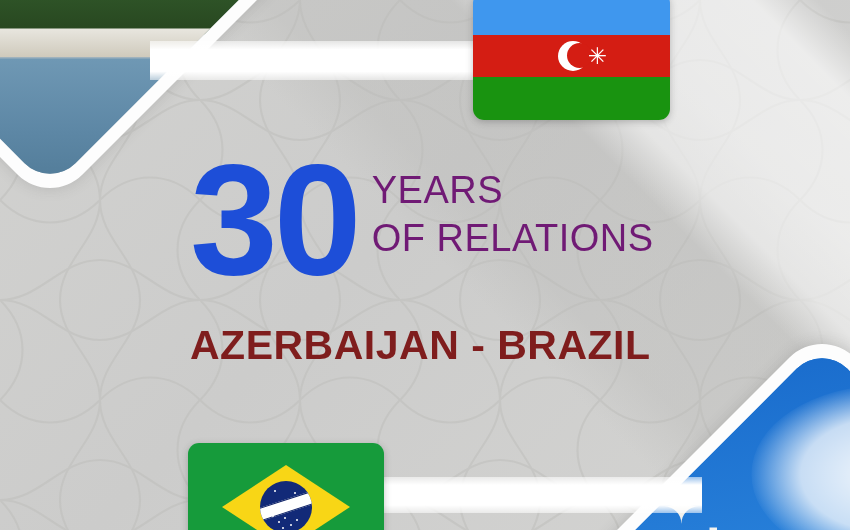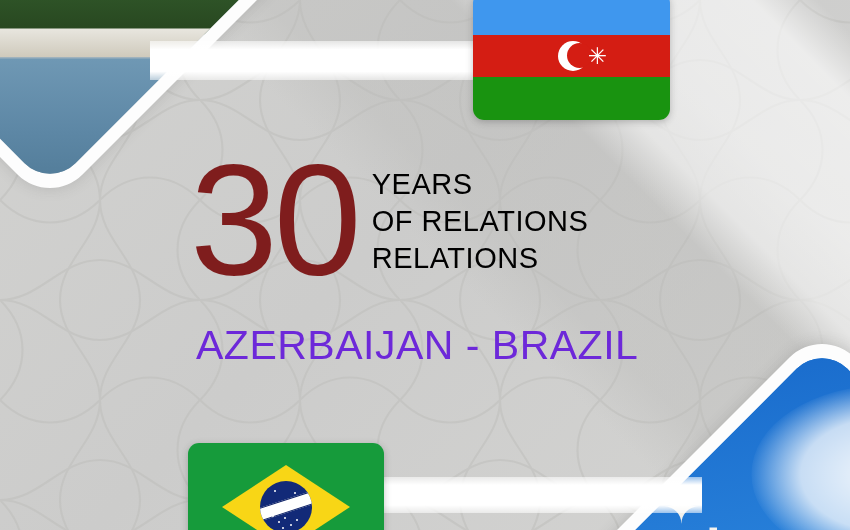--- a/index.html
+++ b/index.html
@@ -248,46 +248,46 @@
   
   #headline {
     position: absolute;
     left: 190px;
     top: 150px;
     width: 520px;
     display: flex;
     align-items: flex-start;
   }
   #big-number {
-    color: #7f1d1d;
+    color: #1d4ed8;
     font-size: 158px;
-    font-weight: normal;
+    font-weight: bold;
     line-height: 0.88;
     letter-spacing: -4px;
     margin: 0;
     padding: 0;
   }
   #headline-lines {
     margin-left: 14px;
     padding-top: 16px;
   }
   .hl-line {
-    color: #000000;
-    font-size: 29px;
+    color: #701a75;
+    font-size: 38px;
     line-height: 1.27;
     letter-spacing: 0.5px;
     white-space: nowrap;
   }
   #countries {
     position: absolute;
-    left: 196px;
+    left: 190px;
     top: 322px;
-    color: #6d28d9;
+    color: #7f1d1d;
     font-size: 41px;
-    font-weight: normal;
+    font-weight: bold;
     letter-spacing: 0.5px;
     white-space: nowrap;
   }
 </style>
 </head>
 <body>
 
 <div id="poster">
 
   <div class="bg-base"></div>
@@ -369,19 +369,18 @@
       <div class="br-dot" style="left:14px; top:9px;"></div>
       <div class="br-dot" style="left:34px; top:11px;"></div>
     </div>
   </div>
 
   <div id="headline">
     <div id="big-number">30</div>
     <div id="headline-lines">
       <div class="hl-line">YEARS</div>
       <div class="hl-line">OF RELATIONS</div>
-      <div class="hl-line">RELATIONS</div>
     </div>
   </div>
 
   <div id="countries">AZERBAIJAN - BRAZIL</div>
 
 </div>
 
 </body></html>

